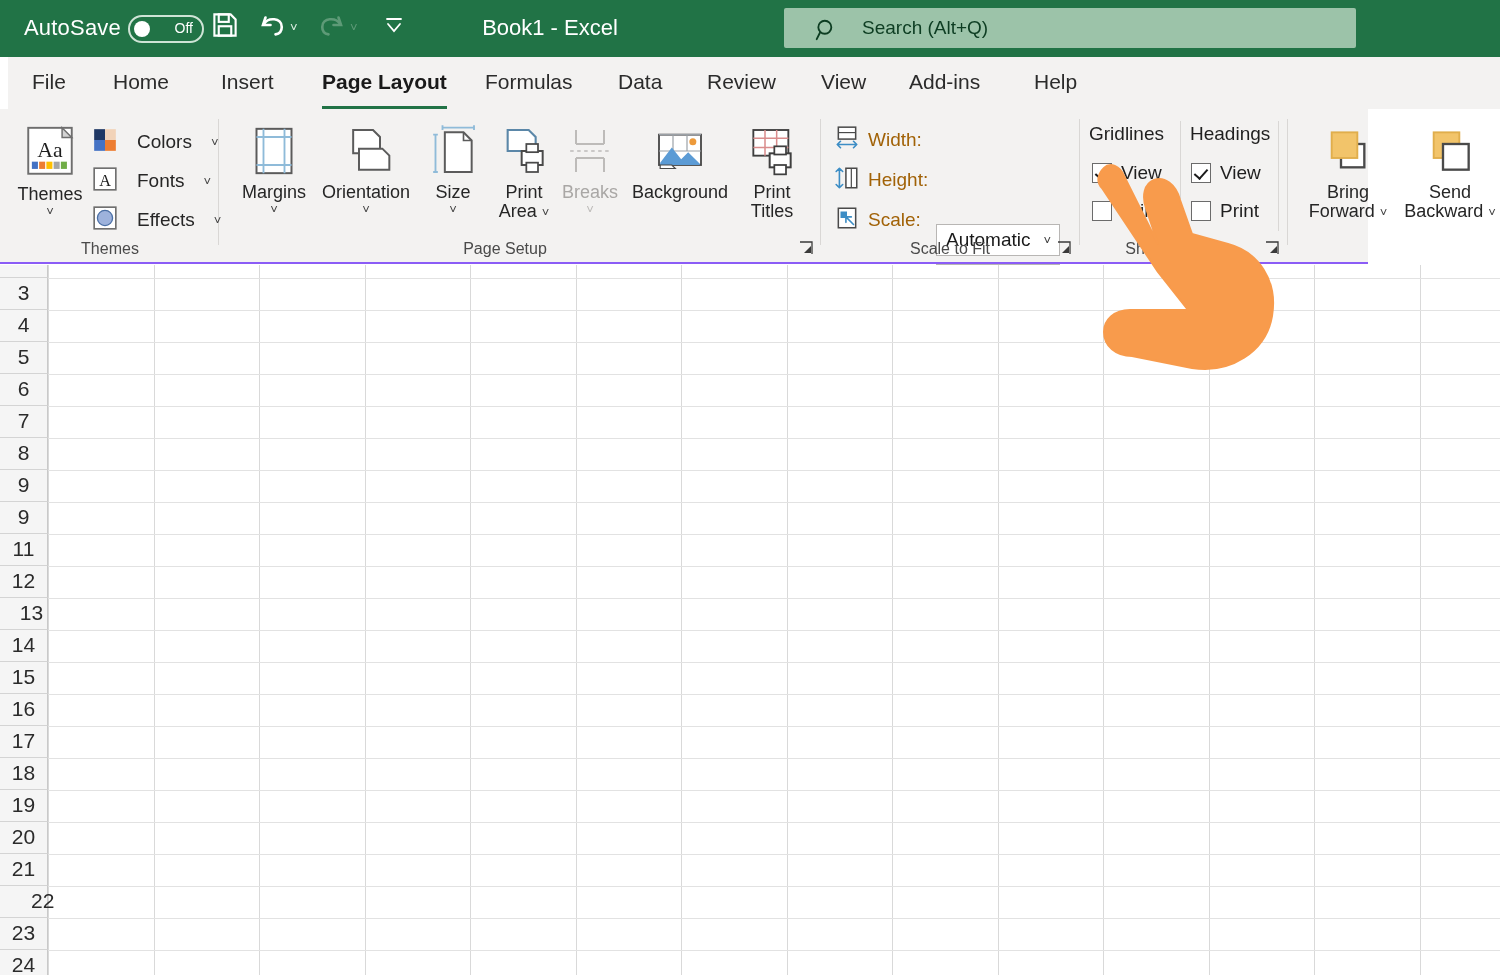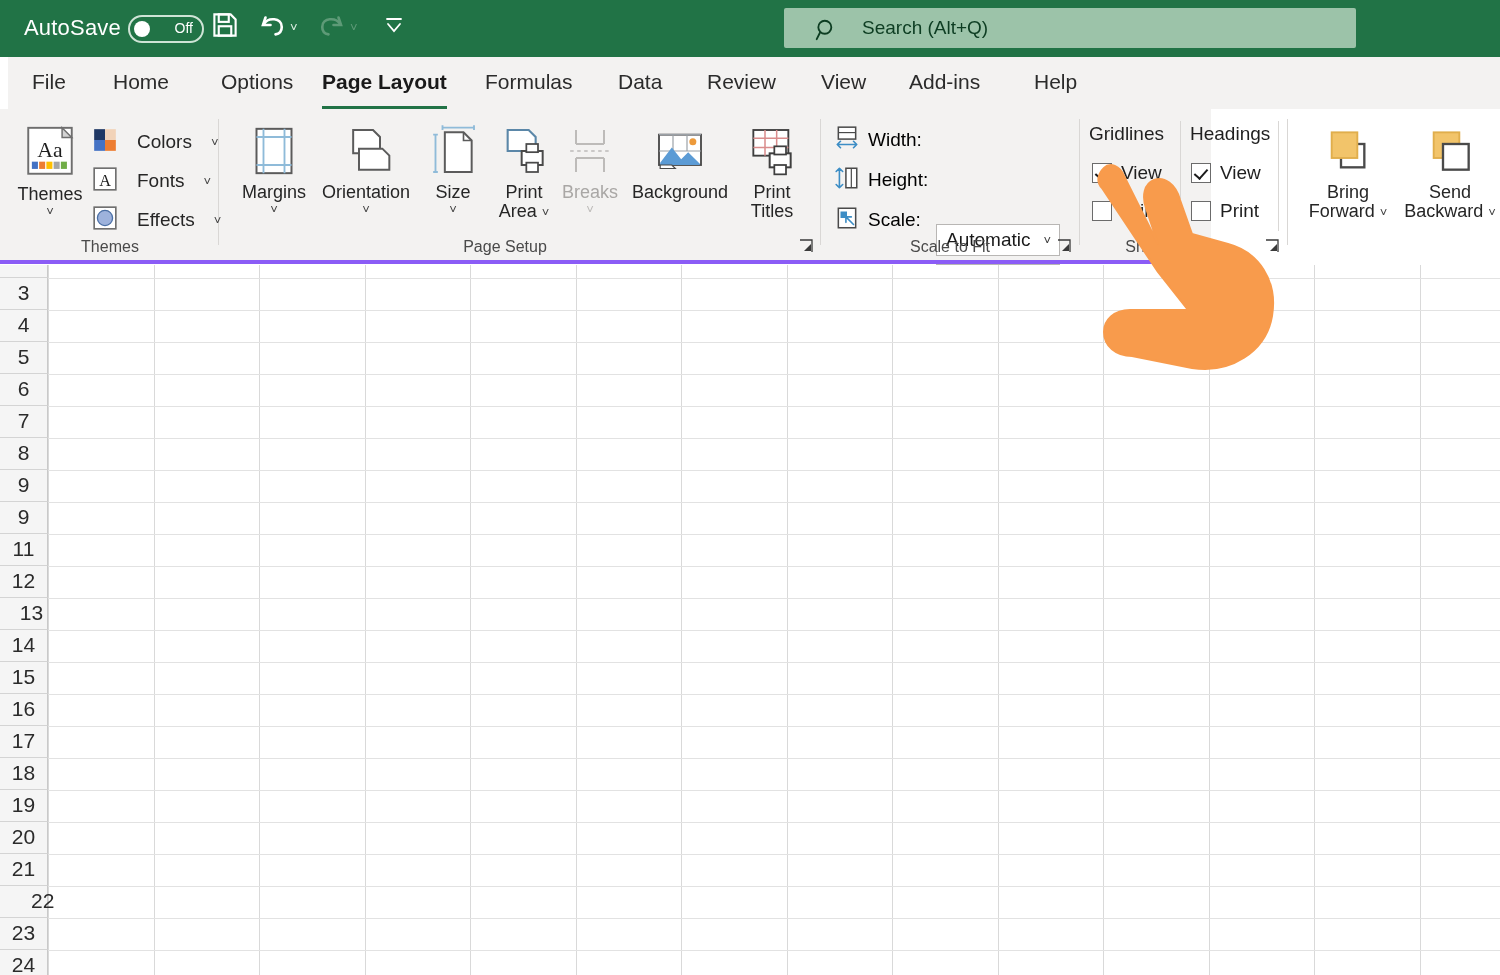--- a/index.html
+++ b/index.html
@@ -65,22 +65,22 @@
     white-space: nowrap;
   }
   .tab.active { font-weight: bold; color: #1a1a1a; }
   .tab.active::after {
     content: ""; position: absolute; left: 0; right: 0; bottom: -6px;
     height: 3px; background: #217346;
   }
 
   
   .ribbon {
-    position: absolute; top: 109px; left: 0; width: 1211px; height: 155px;
-    background: #F3F2F1; border-bottom: 4px solid #8b5cf6;
+    position: absolute; top: 109px; left: 0; width: 1368px; height: 155px;
+    background: #F3F2F1; border-bottom: 2px solid #8b5cf6;
   }
   .sep {
     position: absolute; top: 10px; width: 1px; height: 126px; background: #d9d7d5;
   }
   .grouplabel {
     position: absolute; bottom: 4px; font-size: 16px; color: #4a4a4a;
     text-align: center; white-space: nowrap;
   }
   .launcher { position: absolute; bottom: 6px; width: 16px; height: 16px; }
 
@@ -88,21 +88,21 @@
   .btn .lbl { font-size: 18px; color: #262626; line-height: 1.06; white-space: nowrap; }
   .btn .lbl.dim { color: #a9a7a5; }
   .btn .ico { margin: 0 auto; }
   .cdn { font-size: 13px; color: #444; }
 
   .smallbtn { position: absolute; display: flex; align-items: center; gap: 19px; }
   .smallbtn .lbl { font-size: 19px; color: #262626; }
 
   
   .sfrow { position: absolute; display: flex; align-items: center; }
-  .sfrow .lbl { font-size: 19px; color: #000000; margin-left: 8px; white-space: nowrap; }
+  .sfrow .lbl { font-size: 19px; color: #a16207; margin-left: 8px; white-space: nowrap; }
   .combo {
     position: absolute; height: 32px; background: #ffffff;
     border: 1px solid #b8b6b4; display: flex; align-items: center;
     padding-left: 9px; font-size: 19px; color: #1a1a1a;
   }
   .combo .cv { flex: 1; }
   .combo .ca { font-size: 13px; color: #3a3a3a; margin-right: 8px; }
   .spin { position:absolute; right:6px; top:2px; display:flex; flex-direction:column;
           justify-content:center; height:28px; font-size:11px; color:#3a3a3a; line-height:1.1; }
 
@@ -177,36 +177,37 @@
     </div>
     <div class="qat chev" style="left:350px; top:20px; color:#5e9a77;">˅</div>
 
     <div class="qat" style="left:382px; top:16px;">
       <svg width="24" height="20" viewBox="0 0 24 20" fill="none" stroke="#ffffff" stroke-width="1.8" stroke-linecap="round">
         <path d="M5 3 H19"></path>
         <path d="M6 8 L12 15 L18 8"></path>
       </svg>
     </div>
 
+    <div class="title-text">Book1  -  Excel</div>
 
     <div class="searchbox">
       <div class="sicon">
         <svg width="26" height="26" viewBox="0 0 24 24" fill="none" stroke="#0d3d22" stroke-width="1.7">
           <circle cx="10" cy="9.5" r="6"></circle>
           <path d="M5.6 14.3 L2.5 20.5" stroke-linecap="round"></path>
         </svg>
       </div>
       <div class="stext">Search (Alt+Q)</div>
     </div>
   </div>
 
   <div class="tabstrip">
     <div class="tab" style="left:24px;">File</div>
     <div class="tab" style="left:105px;">Home</div>
-    <div class="tab" style="left:213px;">Options</div>
+    <div class="tab" style="left:213px;">Insert</div>
     <div class="tab active" style="left:314px;">Page Layout</div>
     <div class="tab" style="left:477px;">Formulas</div>
     <div class="tab" style="left:610px;">Data</div>
     <div class="tab" style="left:699px;">Review</div>
     <div class="tab" style="left:813px;">View</div>
     <div class="tab" style="left:901px;">Add-ins</div>
     <div class="tab" style="left:1026px;">Help</div>
   </div>
 
   <div class="ribbon">

